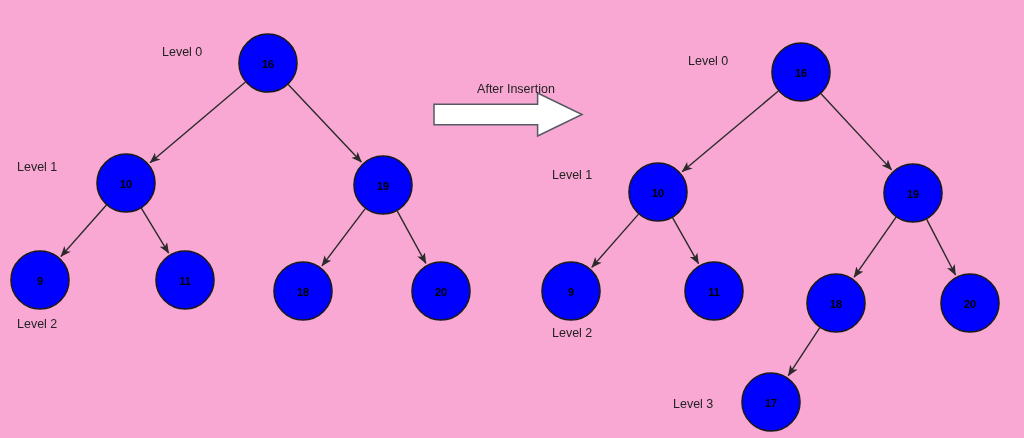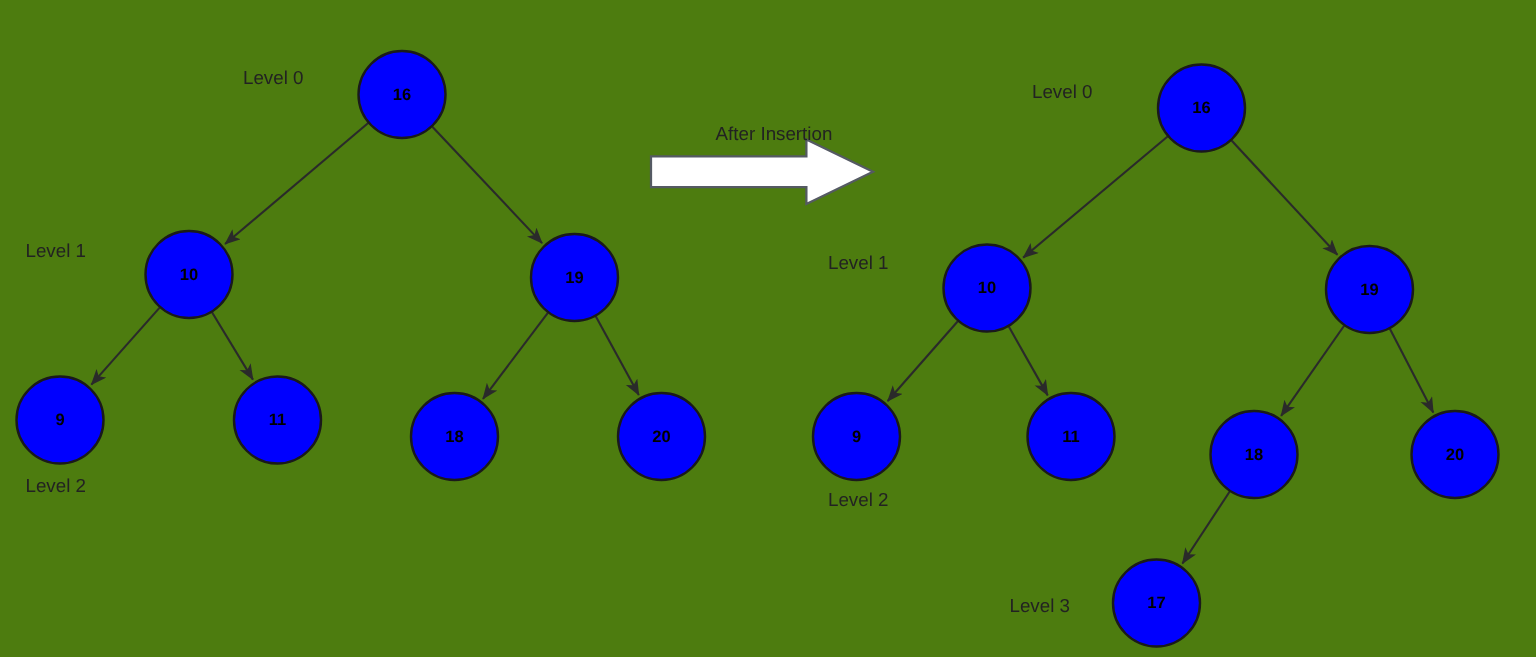--- a/index.html
+++ b/index.html
@@ -10,21 +10,21 @@
   body {
     width: 1024px;
     height: 438px;
     font-family: "Liberation Sans", sans-serif;
     overflow: hidden;
   }
   #canvas {
     position: relative;
     width: 1024px;
     height: 438px;
-    background: #4d7c0f;
+    background: #f9a8d4;
   }
   .diagram-svg {
     position: absolute;
     left: 0;
     top: 0;
     width: 1024px;
     height: 438px;
   }
   .node-circle {
     fill: #0000ff;

